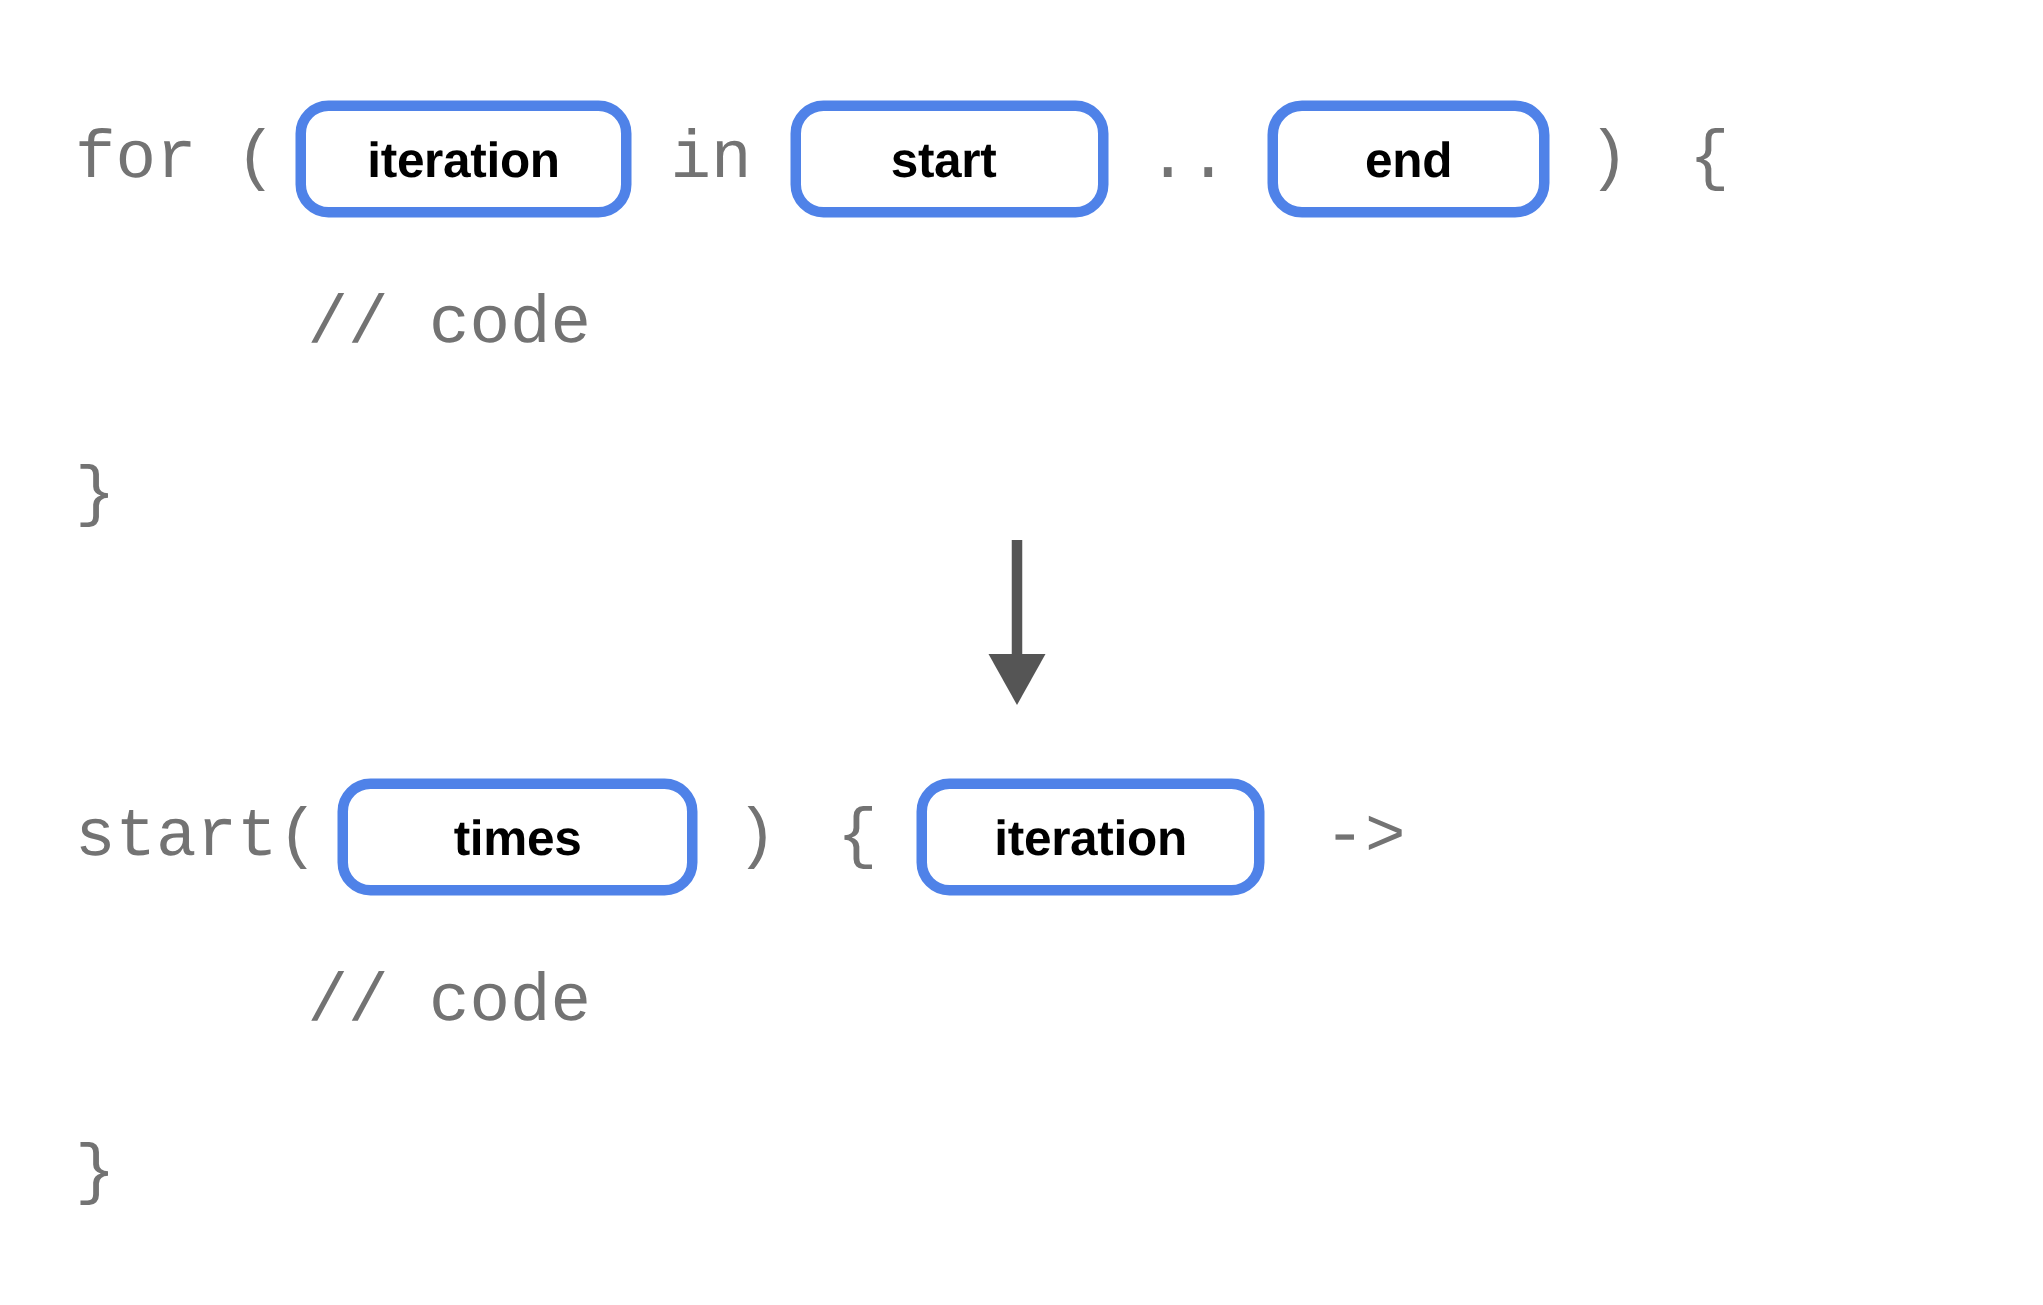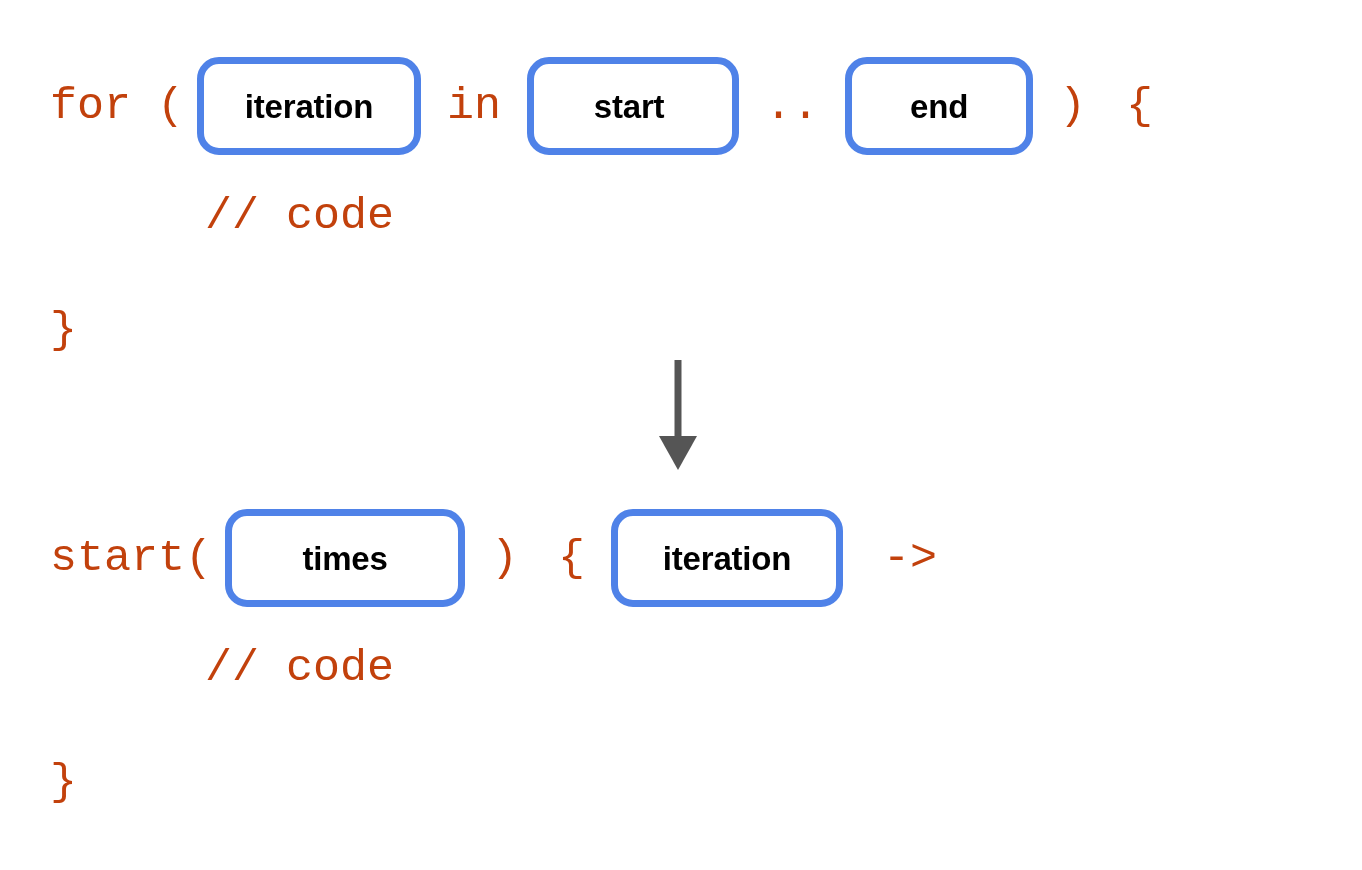--- a/index.html
+++ b/index.html
@@ -30,47 +30,47 @@
     font-family: "Liberation Mono", "DejaVu Sans Mono", monospace;
     font-size: 45px;
     line-height: 1;
     color: #000000;
     letter-spacing: 0px;
   }
 
   .tok {
     font-family: "Liberation Mono", "DejaVu Sans Mono", monospace;
     font-size: 45px;
-    color: #c2410c;
+    color: #737373;
     white-space: pre;
     display: inline-block;
   }
 
   
   .pill {
     display: inline-flex;
     align-items: center;
     justify-content: center;
     box-sizing: border-box;
-    height: 98px;
+    height: 78px;
     border: 7px solid #4f82e8;
     border-radius: 22px;
     background: #ffffff;
     padding: 0 22px;
     font-family: "Liberation Sans", "DejaVu Sans", sans-serif;
     font-weight: bold;
     font-size: 33px;
     color: #000000;
     letter-spacing: -0.2px;
     line-height: 1;
     white-space: nowrap;
   }
   .pill.w-iteration  { width: 224px; }
   .pill.w-start      { width: 212px; padding-left: 14px; }
-  .pill.w-end        { width: 188px; }
+  .pill.w-end        { width: 188px; border-radius: 23px; }
   .pill.w-times      { width: 240px; text-align: center; }
   .pill.w-iteration2 { width: 232px; }
 
   
   #row-for          { left: 50px;   top: 57px;  height: 98px; }
   #row-for-body     { left: 205px;  top: 186px; height: 60px; }
   #row-for-close    { left: 50px;   top: 300px; height: 60px; }
 
   
   #row-repeat       { left: 50px;   top: 509px; height: 98px; }

